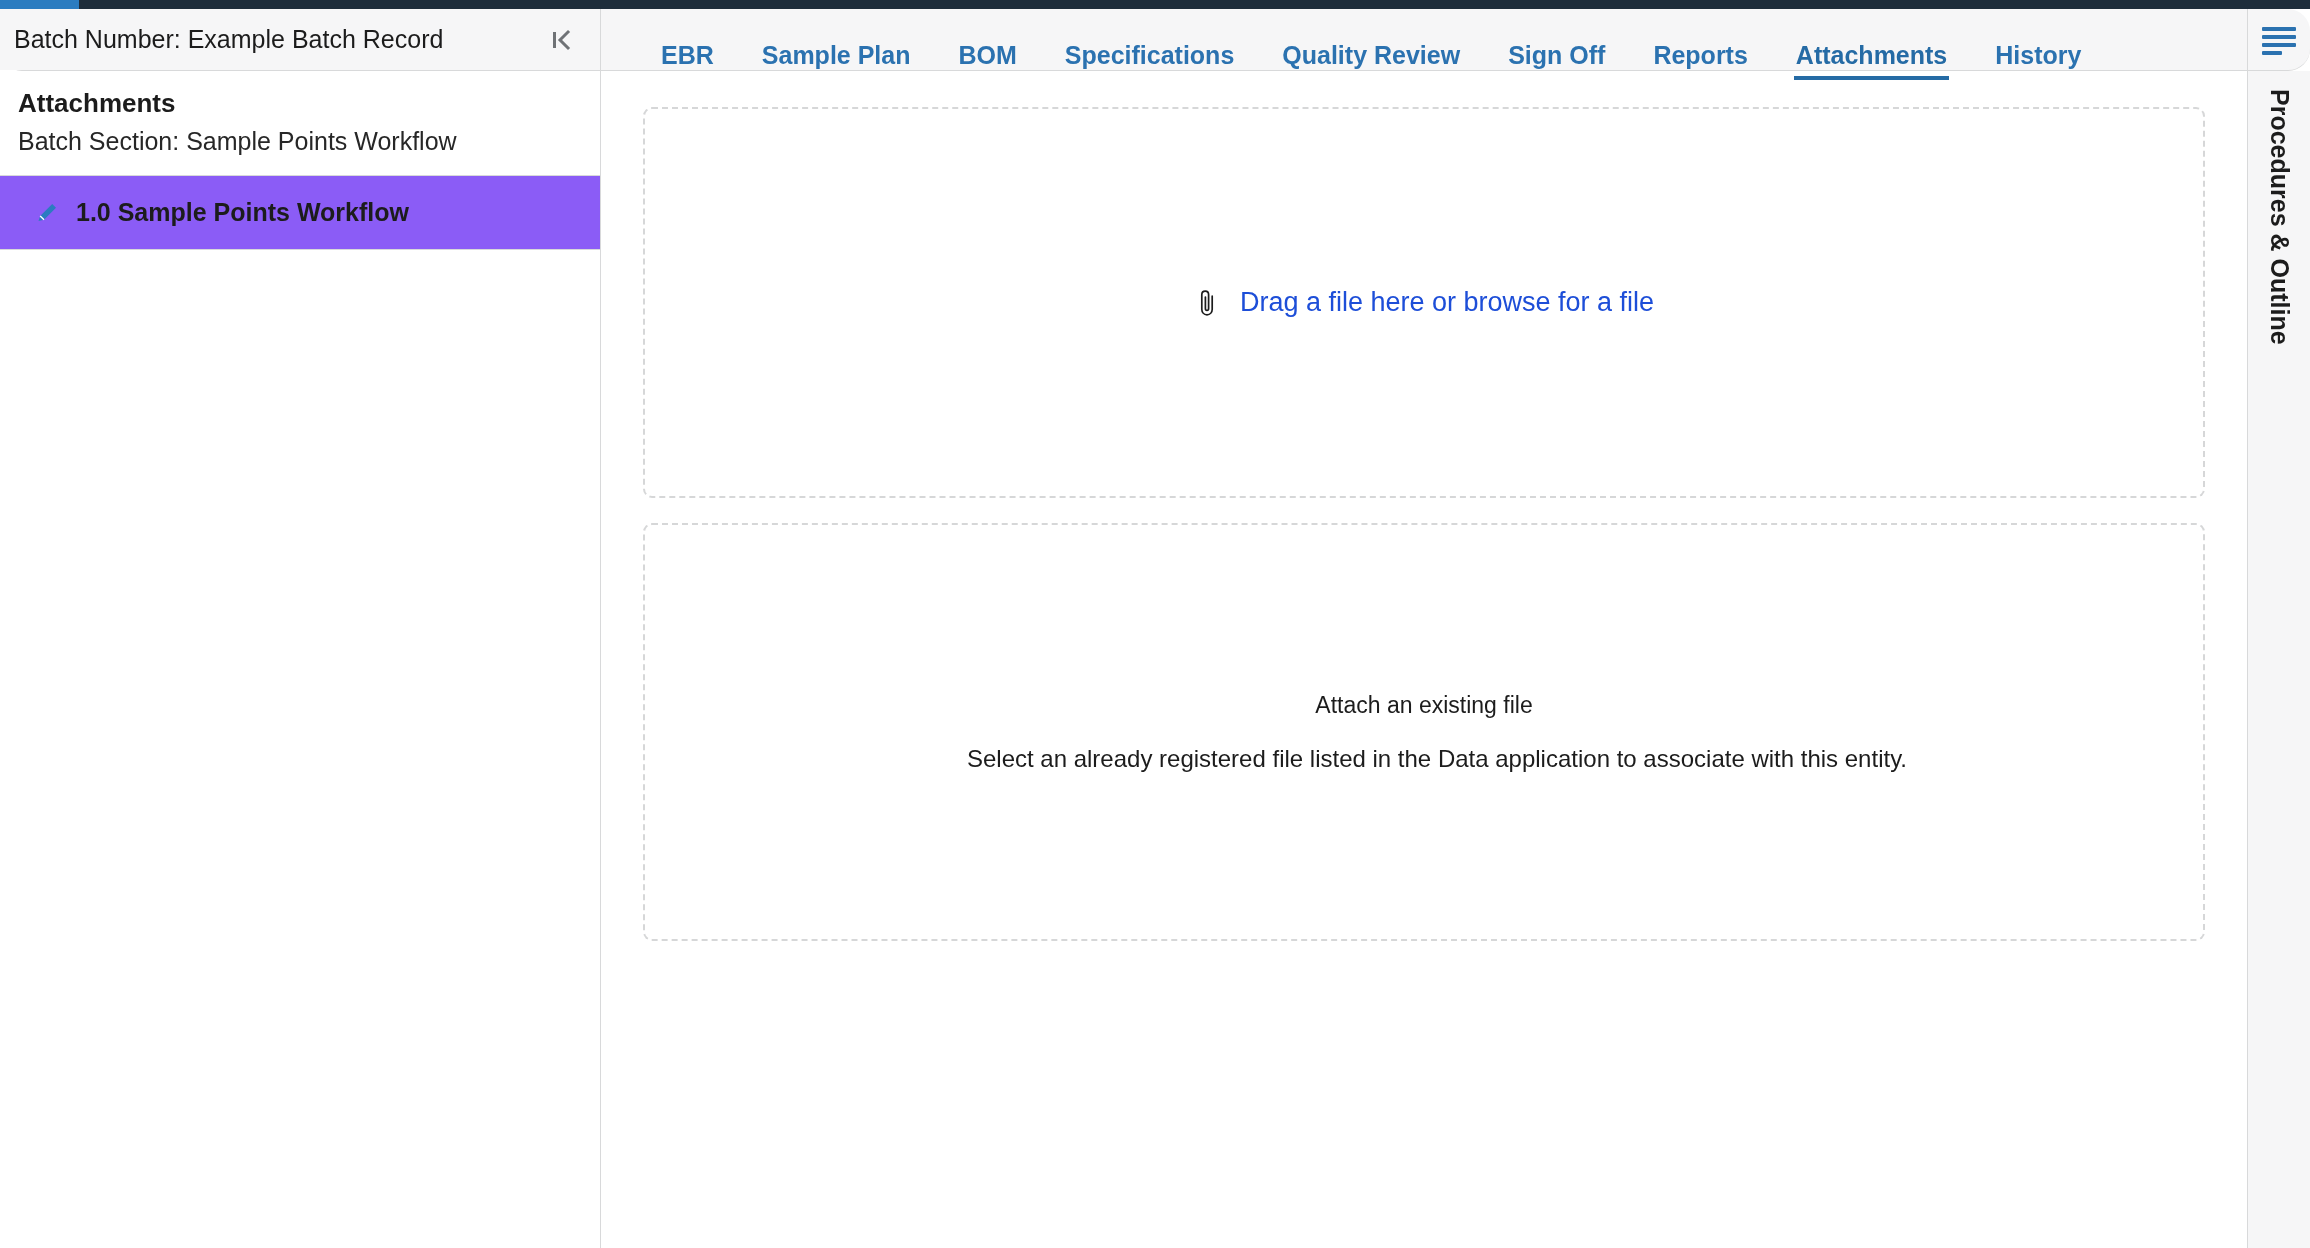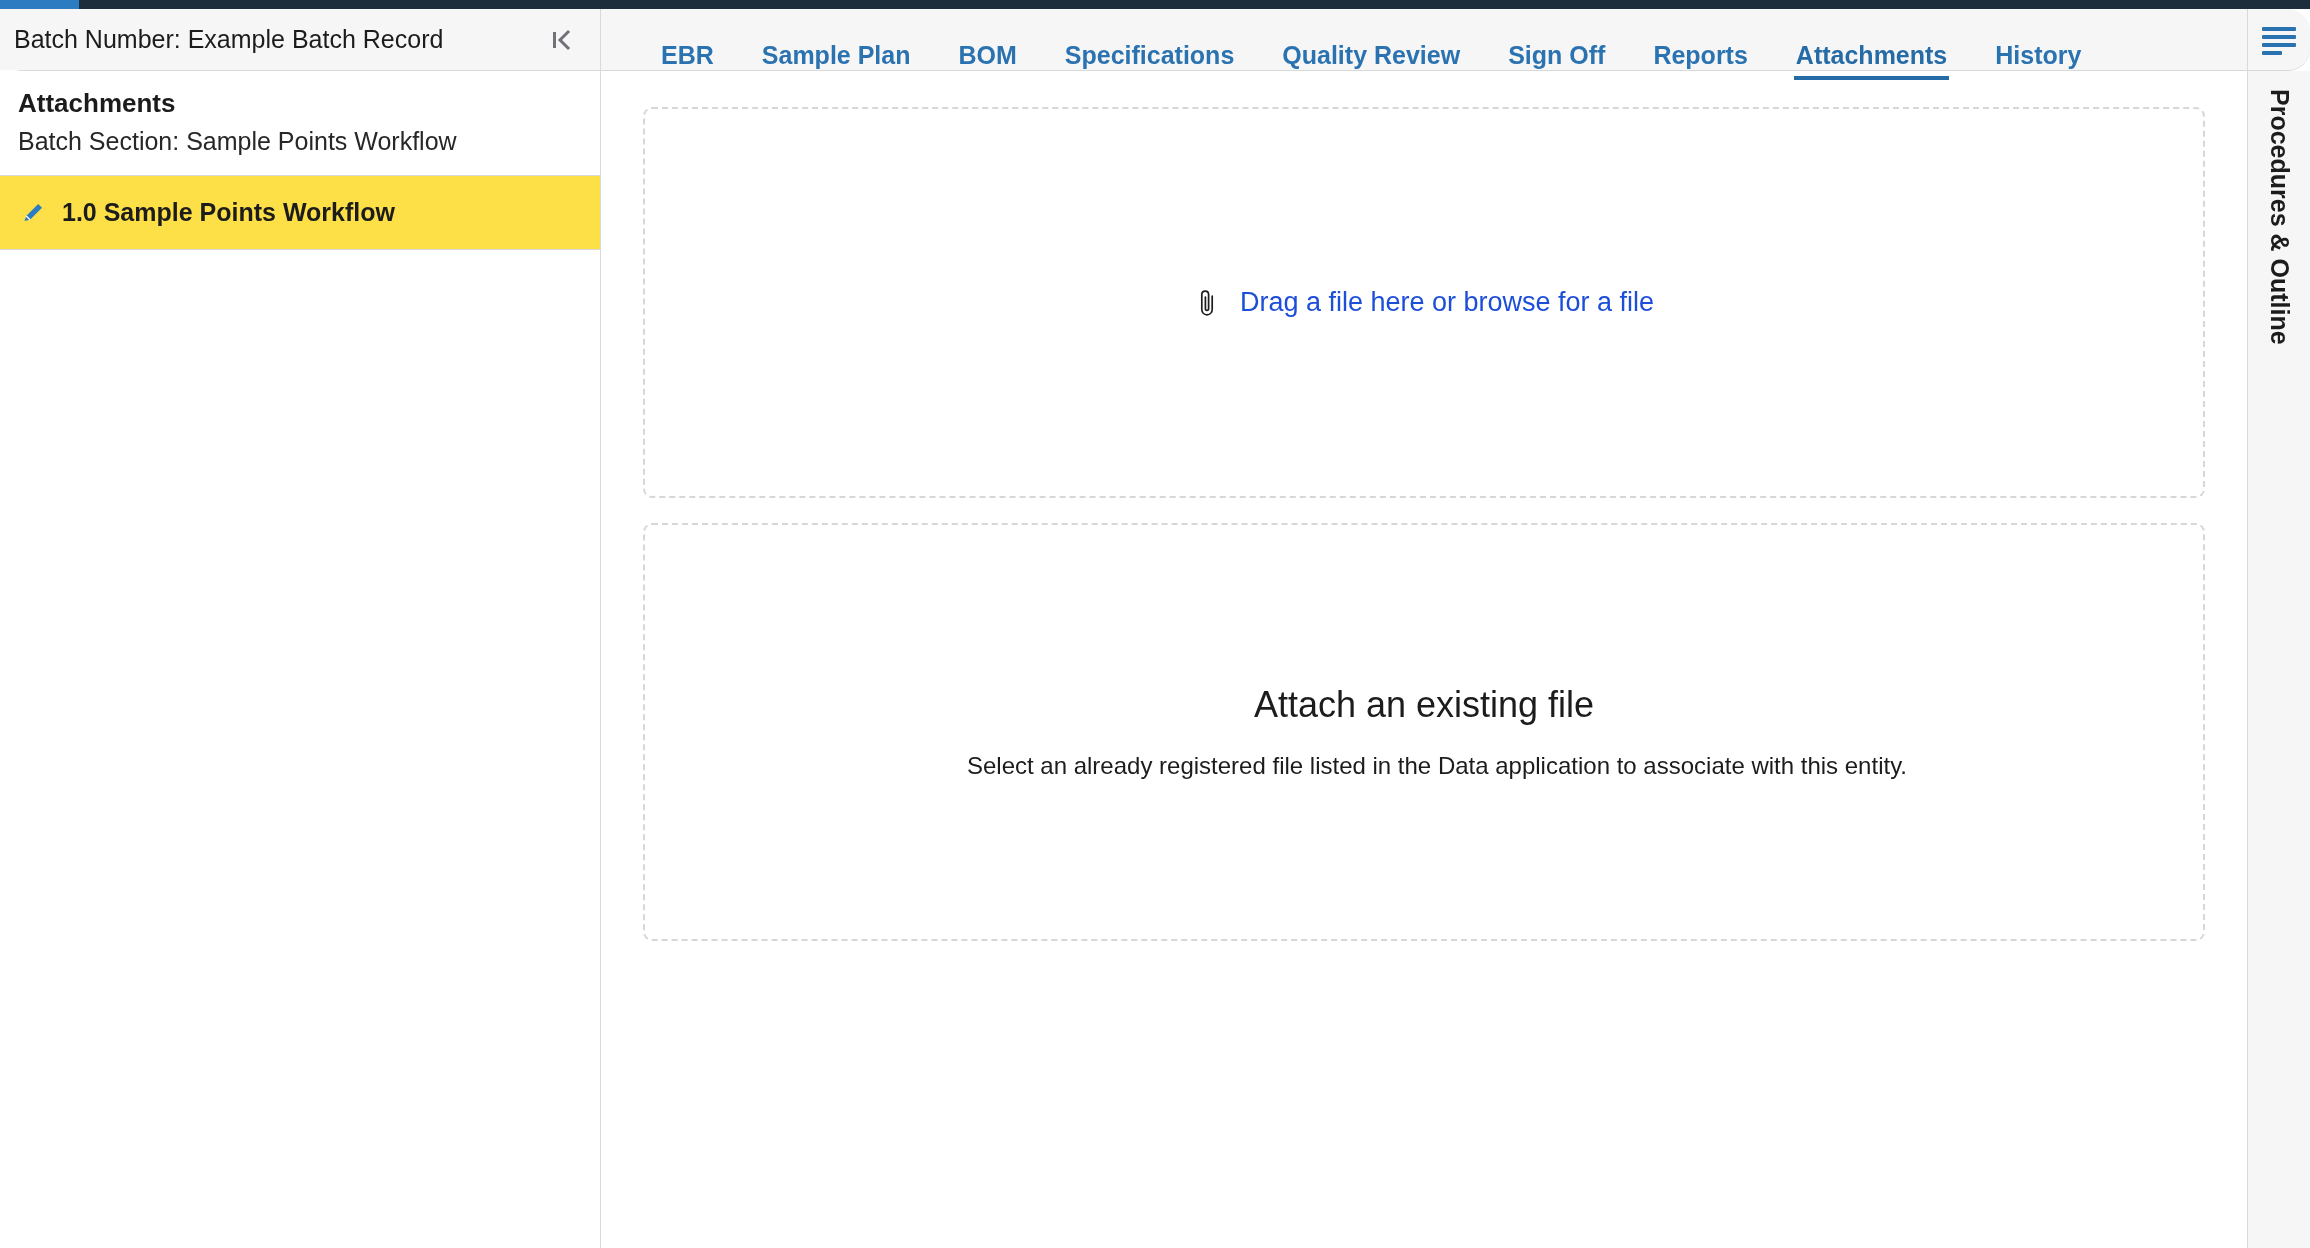--- a/index.html
+++ b/index.html
@@ -137,22 +137,22 @@
   #sidebar-head .sub {
     font-size: 25px;
     color: #272727;
     line-height: 1.3;
     margin-top: 5px;
   }
   .sidebar-item {
     display: flex;
     align-items: center;
     gap: 14px;
-    padding: 22px 18px 22px 20px;
-    background: #fde047;
+    padding: 22px 18px 22px 34px;
+    background: #8b5cf6;
     border-bottom: 1px solid #d8d9da;
     cursor: pointer;
   }
   .sidebar-item .label {
     font-size: 25px;
     font-weight: bold;
     color: #1c1c1c;
     white-space: nowrap;
   }
   .pencil-wrap { width: 28px; height: 28px; flex: none; display:flex; align-items:center; justify-content:center; }
@@ -217,21 +217,21 @@
   .dz-line {
     display: flex;
     align-items: center;
     gap: 20px;
     font-size: 27px;
     color: #1d4ed8;
   }
   .clip-wrap { width: 26px; height: 32px; display:flex; align-items:center; justify-content:center; }
 
   .dz-title {
-    font-size: 36px;
+    font-size: 23px;
     color: #1c1c1c;
   }
   .dz-sub {
     font-size: 24px;
     color: #1c1c1c;
     margin-top: 26px;
     margin-left: 26px;
   }
 </style>
 </head>

